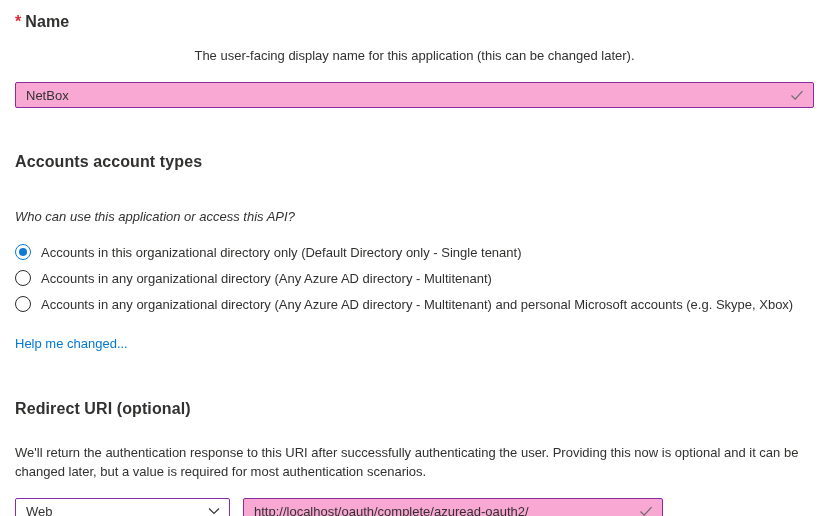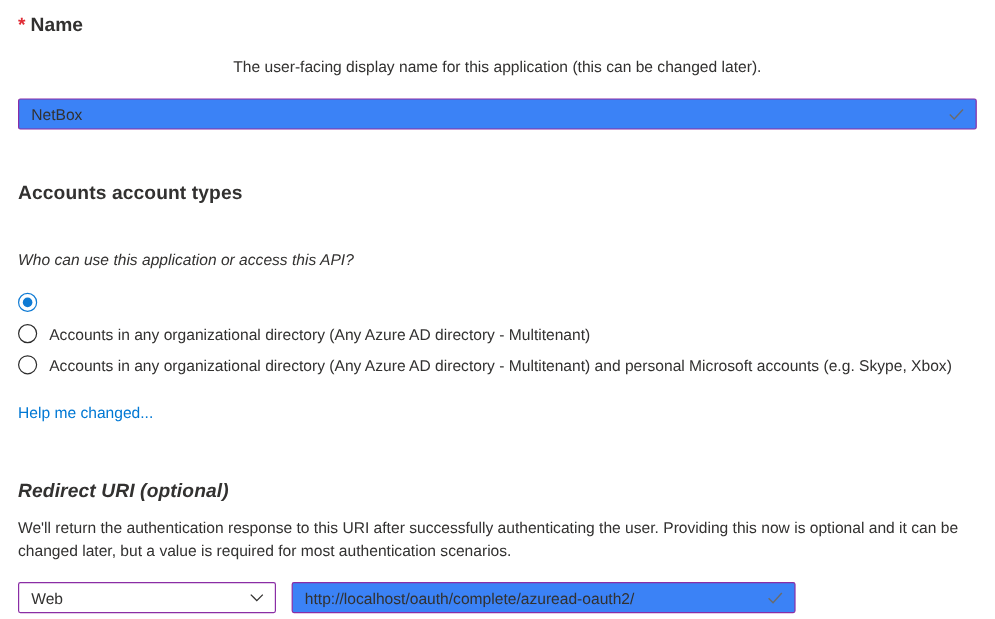--- a/index.html
+++ b/index.html
@@ -39,21 +39,21 @@
   .text-input {
     width: 100%;
     height: 26px;
     border: 1px solid #8a2da5;
     border-radius: 2px;
     font-family: "Liberation Sans", sans-serif;
     font-size: 13px;
     color: #323130;
     padding: 0 28px 0 10px;
     outline: none;
-    background: #3b82f6;
+    background: #f9a8d4;
   }
   .valid-check {
     position: absolute;
     right: 9px;
     top: 50%;
     transform: translateY(-50%);
     width: 16px;
     height: 16px;
     pointer-events: none;
   }
@@ -90,22 +90,22 @@
 
   .link {
     display: inline-block;
     margin-top: 19px;
     font-size: 13px;
     color: #0078d4;
     text-decoration: none;
     cursor: pointer;
   }
 
-  #redirect-title { margin-top: 48px; font-style: italic; }
-  #redirect-desc { margin-top: 11px; max-width: 800px; }
+  #redirect-title { margin-top: 48px; }
+  #redirect-desc { margin-top: 25px; max-width: 800px; }
 
   .redirect-row {
     display: flex;
     margin-top: 17px;
     gap: 13px;
   }
   .select-wrap {
     position: relative;
     width: 215px;
     height: 26px;
@@ -156,20 +156,21 @@
   </svg>
 </div>
 
 
 <div class="section-title" id="account-types-title">Accounts account types</div>
 <div class="desc" id="account-question">Who can use this application or access this API?</div>
 
 <div class="radio-group">
   <div class="radio-row selected">
     <span class="radio-circle"></span>
+    <span class="radio-label">Accounts in this organizational directory only (Default Directory only - Single tenant)</span>
   </div>
   <div class="radio-row">
     <span class="radio-circle"></span>
     <span class="radio-label">Accounts in any organizational directory (Any Azure AD directory - Multitenant)</span>
   </div>
   <div class="radio-row">
     <span class="radio-circle"></span>
     <span class="radio-label">Accounts in any organizational directory (Any Azure AD directory - Multitenant) and personal Microsoft accounts (e.g. Skype, Xbox)</span>
   </div>
 </div>

